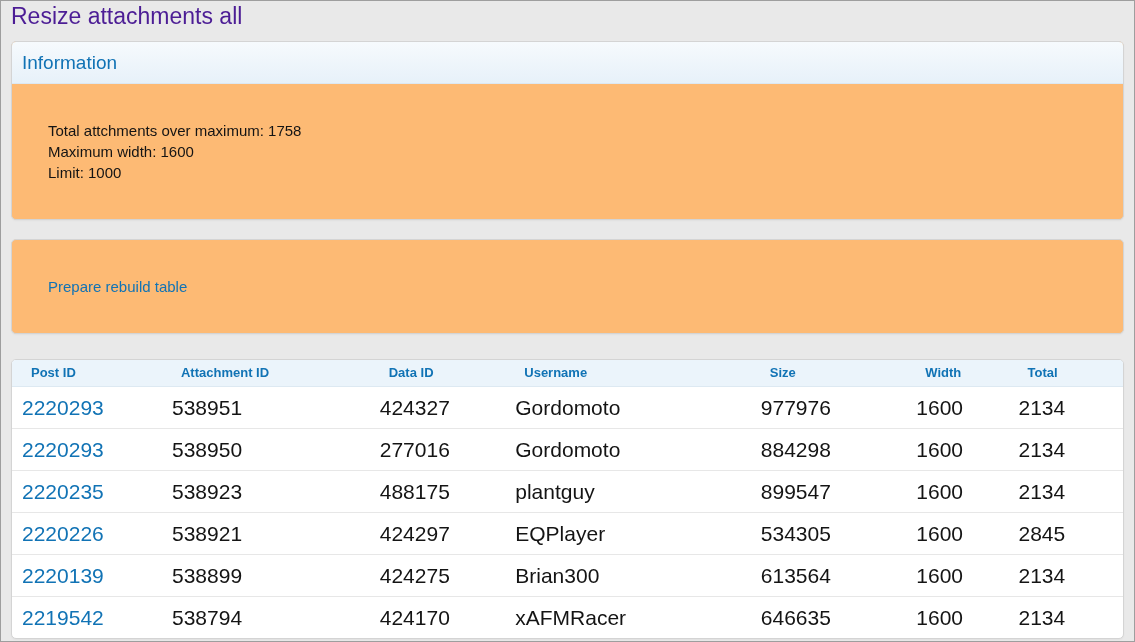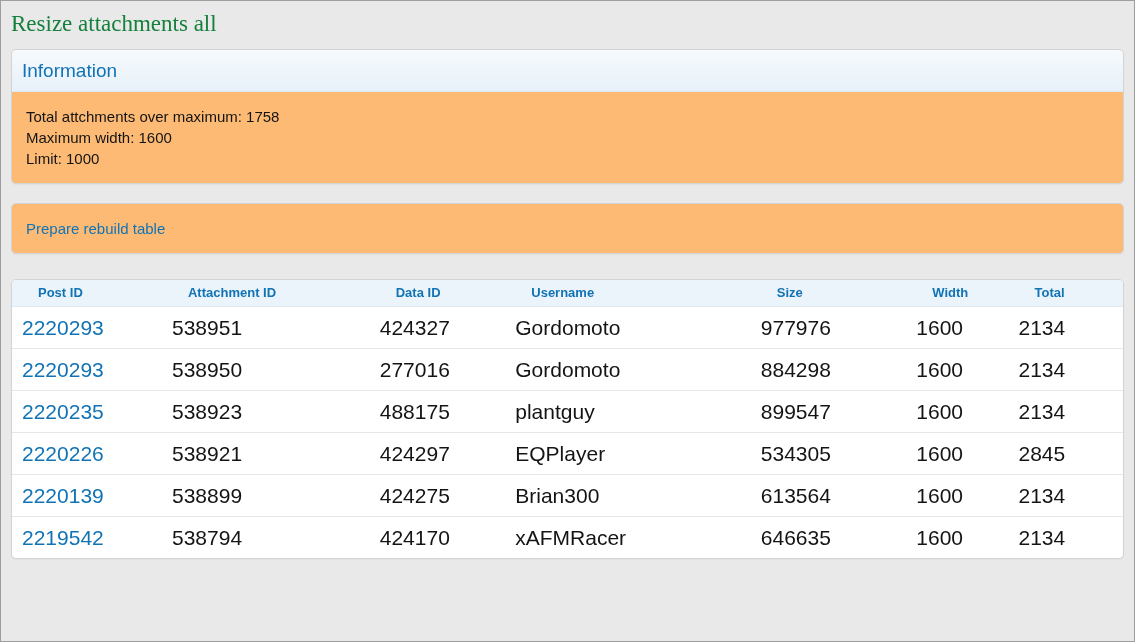--- a/index.html
+++ b/index.html
@@ -8,61 +8,61 @@
   body {
     width: 1135px; height: 642px;
     background: #e9e9e9;
     border: 1px solid #9e9e9e;
     overflow: hidden;
     font-family: "Liberation Sans", sans-serif;
     -webkit-font-smoothing: antialiased;
   }
   .page { padding: 0 10px; }
   h1.page-title {
-    font-size: 23px; font-weight: 400; color: #15803d;
-    margin: 9px 0 11px; line-height: 28px; font-family: Liberation Serif, serif;
+    font-size: 23px; font-weight: 400; color: #4c1d95;
+    margin: 1px 0 11px; line-height: 28px;
   }
   .panel {
     background: #fdba74;
     border: 1px solid #d4d4d4;
     border-radius: 5px;
     margin-bottom: 19px;
     box-shadow: 0 1px 2px rgba(0,0,0,0.04);
   }
   .panel-header {
     background: linear-gradient(#f6fafd, #e7f1f9);
     border-bottom: 1px solid #dce8f2;
     border-radius: 4px 4px 0 0;
     padding: 10px;
   }
   .panel-header h2 {
     margin: 0; font-size: 19px; line-height: 21px;
     font-weight: 400; color: var(--accent);
   }
   .panel-body {
-    padding: 14px;
+    padding: 36px;
     font-size: 15px; line-height: 21px; color: #141414;
   }
   .panel.rebuild { margin-bottom: 25px; }
   a.link { color: var(--accent); text-decoration: none; cursor: pointer; }
 
   .table-panel {
     background: #ffffff;
     border: 1px solid #d4d4d4;
     border-radius: 5px;
     overflow: hidden;
     box-shadow: 0 1px 2px rgba(0,0,0,0.04);
   }
   table { width: 100%; border-collapse: collapse; table-layout: fixed; }
   th {
     background: #ebf4fb;
     color: var(--accent);
     font-size: 13px; line-height: 16px; font-weight: 700;
     text-align: left;
-    padding: 5px 26px;
+    padding: 5px 19px;
     border-bottom: 1px solid #dde9f2;
     white-space: nowrap; overflow: hidden;
   }
   td {
     padding: 10px;
     font-size: 21px; line-height: 21px; color: #141414;
     white-space: nowrap; overflow: hidden;
   }
   tbody tr + tr td { border-top: 1px solid #e7e7e7; }
   th:nth-child(1) { width: 13.5%; }

